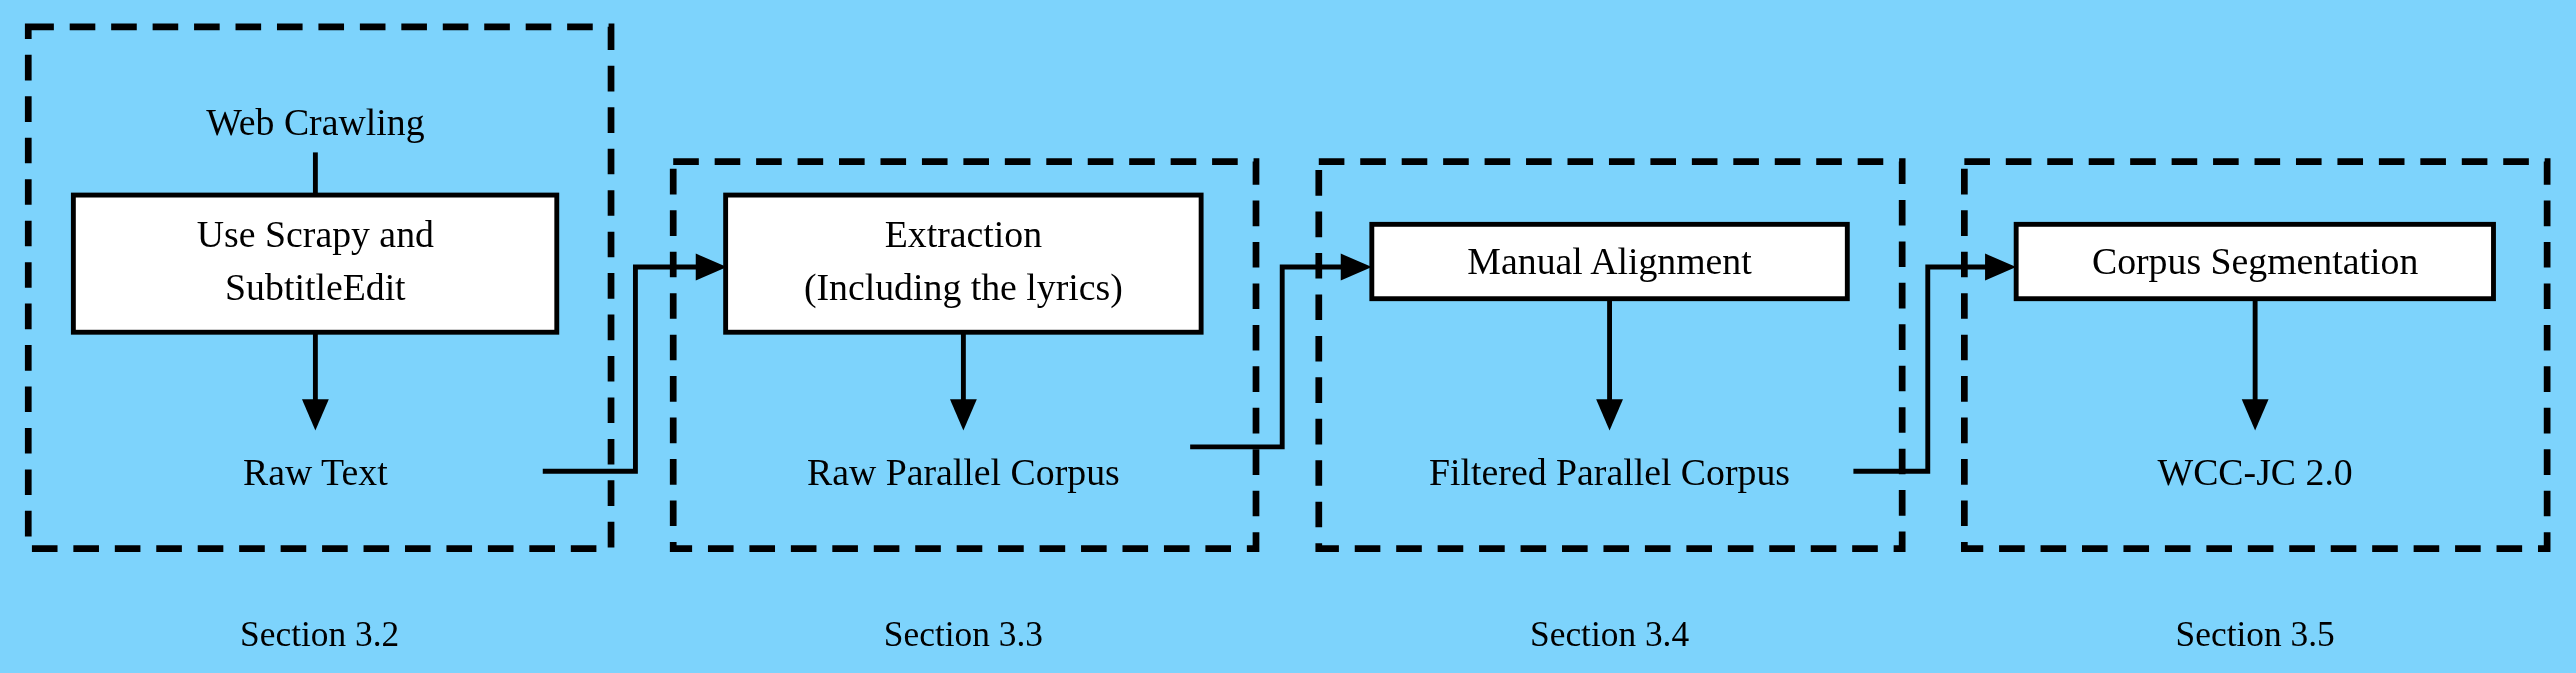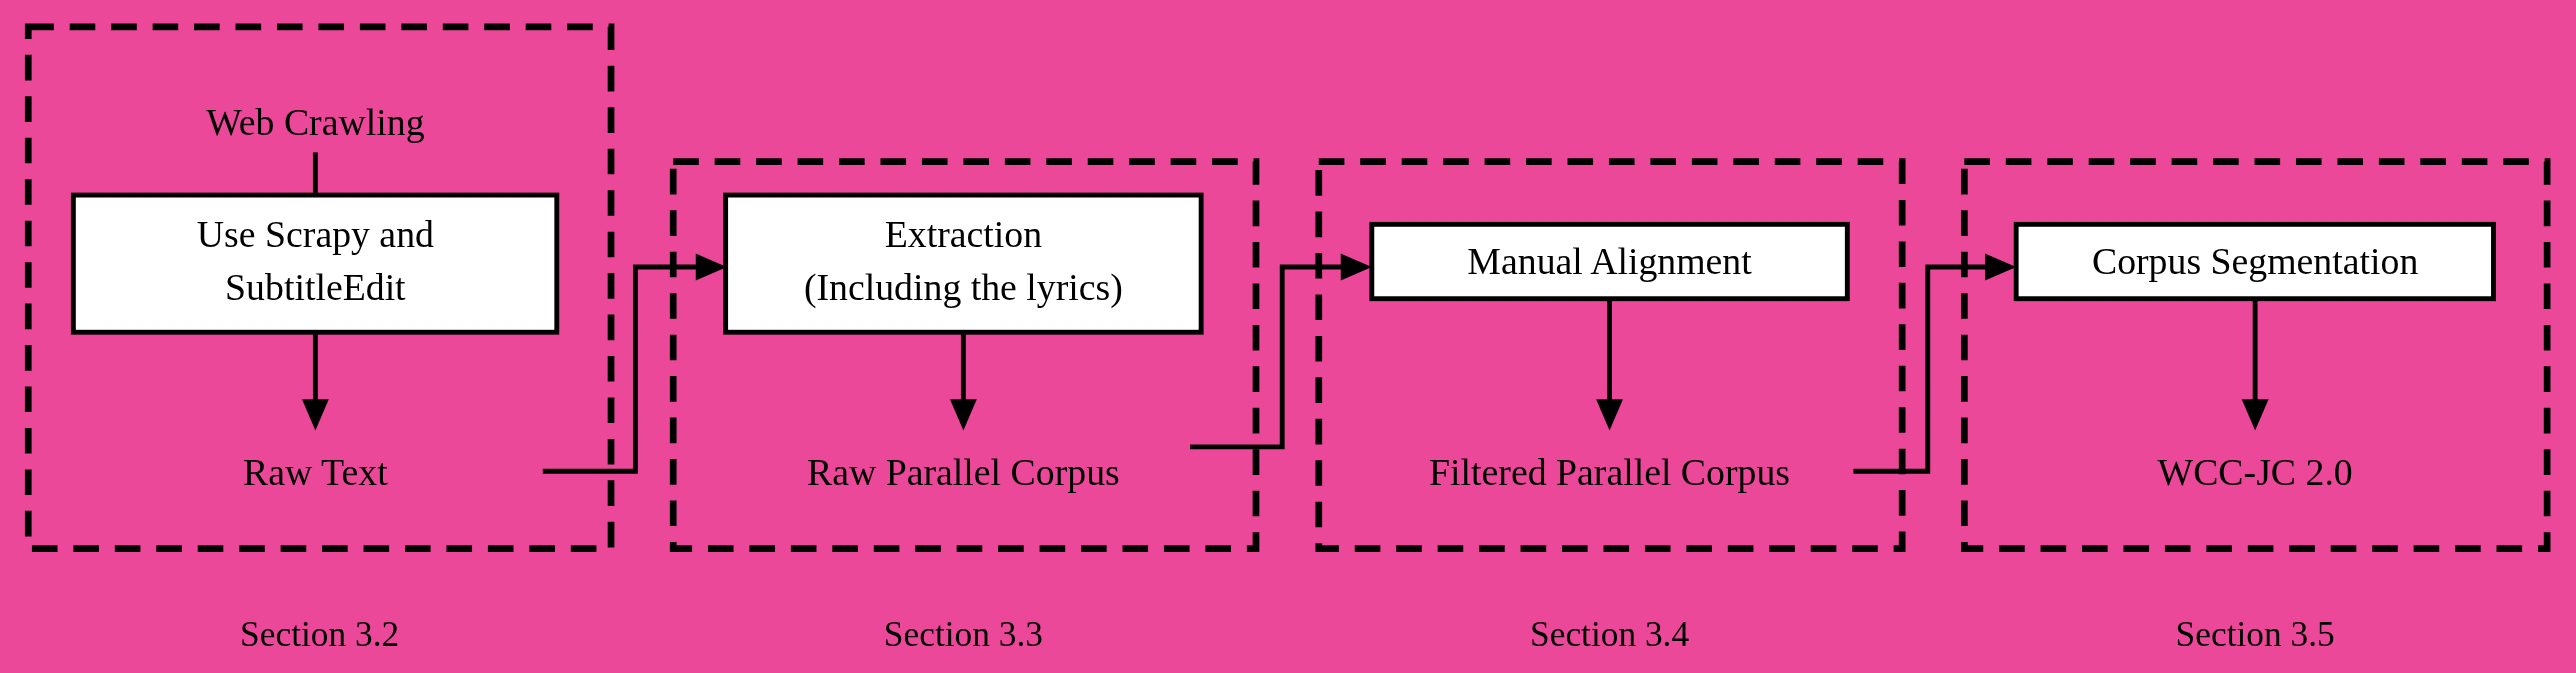--- a/index.html
+++ b/index.html
@@ -9,21 +9,21 @@
     background: #ffffff;
   }
   body {
     font-family: "Liberation Serif", "DejaVu Serif", serif;
     color: #000000;
   }
   #canvas {
     position: relative;
     width: 2576px;
     height: 673px;
-    background: #ec4899;
+    background: #7dd3fc;
     overflow: hidden;
   }
   svg#diagram {
     position: absolute;
     left: 0;
     top: 0;
     width: 2576px;
     height: 673px;
     display: block;
   }

